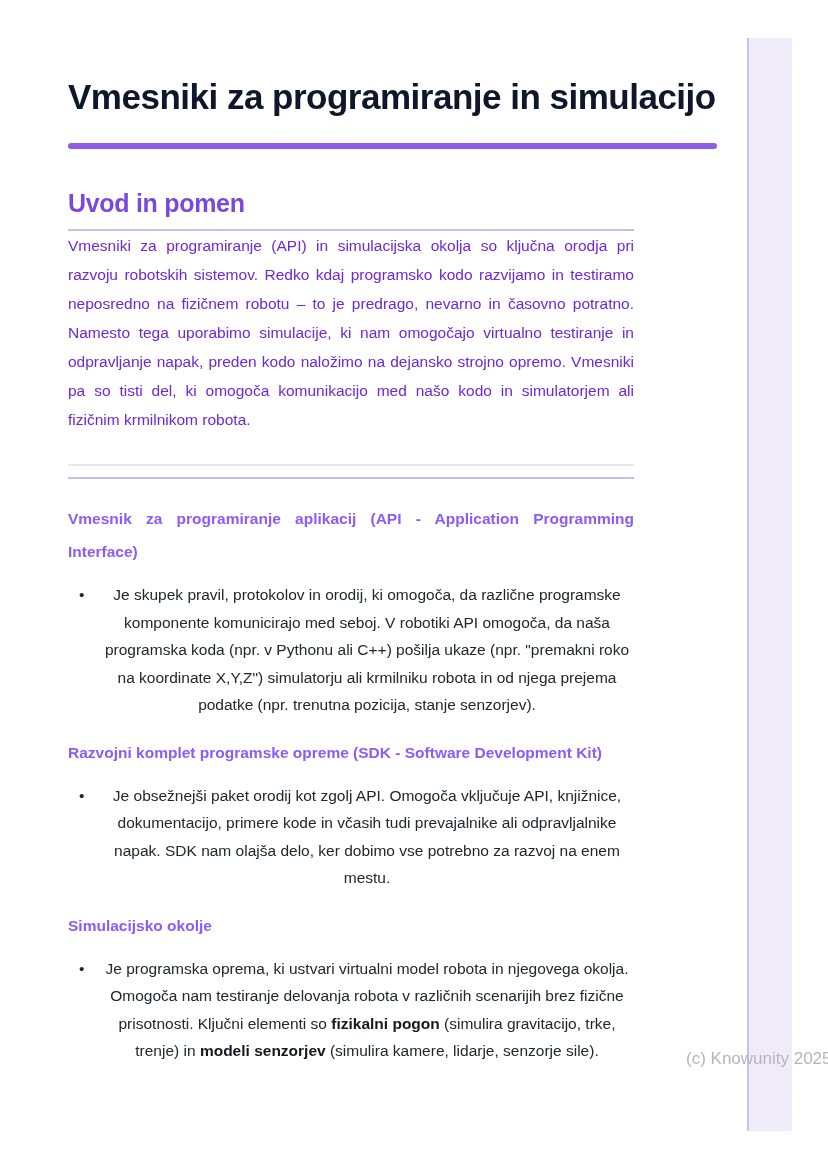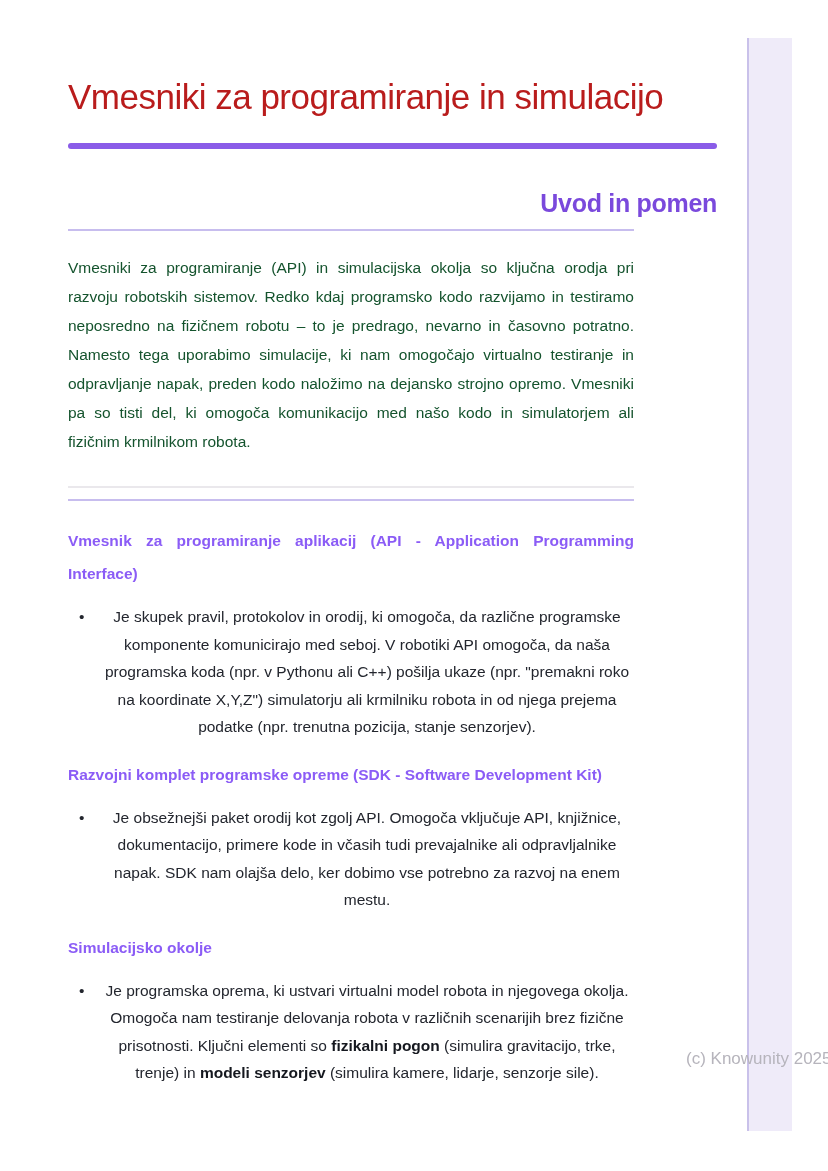--- a/index.html
+++ b/index.html
@@ -22,50 +22,49 @@
   .content {
     position: absolute;
     left: 68px; top: 0;
     width: 649px;
     z-index: 1;
   }
   h1.page-title {
     margin-top: 74px;
     font-size: 35px;
     line-height: 45px;
-    font-weight: 400;
+    font-weight: 700;
     letter-spacing: -0.5px;
-    color: #b91c1c;
+    color: #0f172a;
   }
   .title-rule {
     margin-top: 24px;
     width: 649px; height: 6px;
     background: #8a5ce8;
     border-radius: 3px;
   }
   h2.section-heading {
     font-size: 25px;
     line-height: 30px;
     font-weight: 700;
     letter-spacing: -0.3px;
     color: #7a49dc;
   }
-  .s1 h2.section-heading { margin-top: 39px; text-align: right; }
+  .s1 h2.section-heading { margin-top: 39px; }
   .s2 h2.section-heading { margin-top: 35px; }
   .heading-underline {
     margin-top: 11px;
     width: 566px; height: 2px;
     background: #c7bdee;
   }
   p.body-par {
-    margin-top: 22px;
     width: 566px;
     font-size: 15.5px;
     line-height: 29px;
-    color: #14532d;
+    color: #6d28d9;
     text-align: justify;
   }
   .section-divider {
     margin-top: 30px;
     width: 566px; height: 2px;
     background: #eae8ec;
   }
   h3.term-heading {
     width: 566px;
     font-size: 15.5px;

